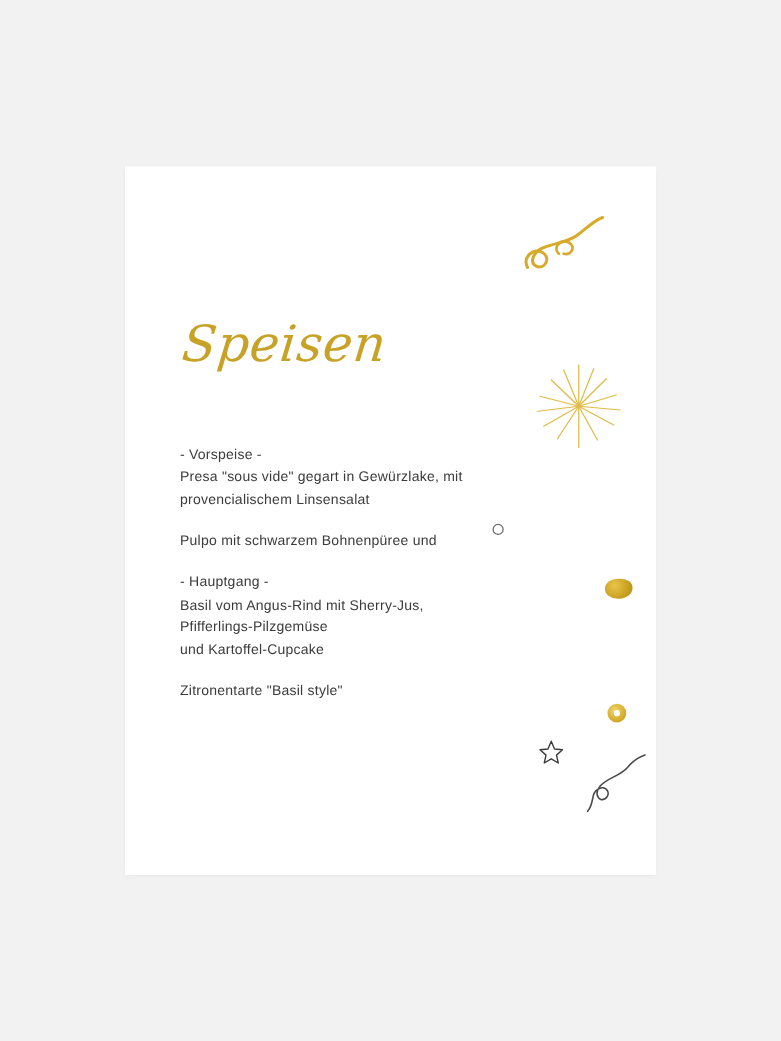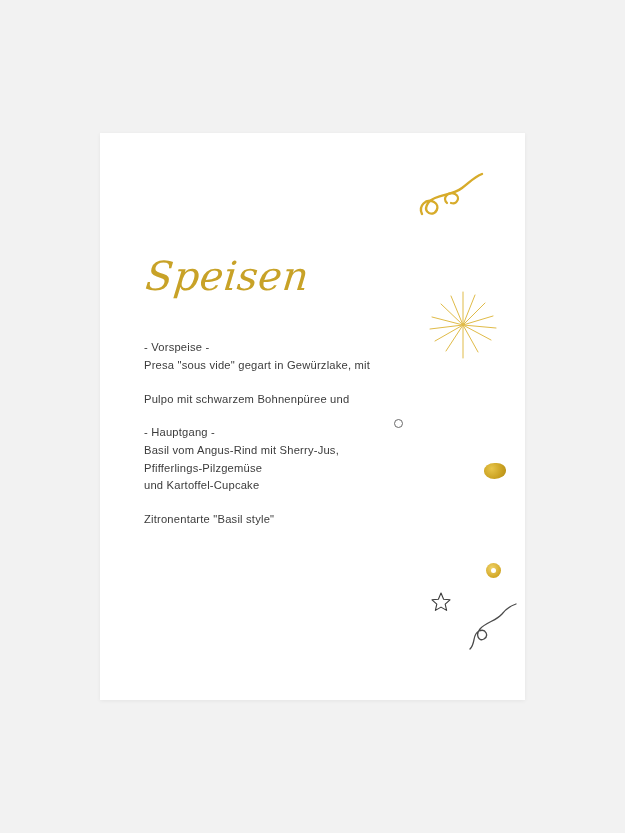--- a/index.html
+++ b/index.html
@@ -35,21 +35,21 @@
     font-family: "DejaVu Serif", serif;
     font-style: italic;
     font-size: 40px;
     color: #c8a227;
     letter-spacing: 0.5px;
     transform: skewX(-6deg);
   }
   .menu {
     position: absolute;
     left: 44px;
-    top: 206px;
+    top: 223px;
     width: 300px;
     color: #3b3b3b;
     font-size: 11.2px;
     line-height: 1.55;
     letter-spacing: 0.2px;
   }
   .course {
     margin-bottom: 16px;
   }
   .course-title {
@@ -120,20 +120,21 @@
 <div class="stage">
   <div class="card">
 
     <div class="title">Speisen</div>
 
     <div class="menu">
 
       <div class="course">
         <div class="course-title">- Vorspeise -</div>
         <div class="course-line">Presa "sous vide" gegart in Gewürzlake, mit</div>
+        <div class="course-line">provencialischem Linsensalat</div>
       </div>
 
       <div class="course">
         <div class="course-line">Pulpo mit schwarzem Bohnenpüree und</div>
       </div>
 
       <div class="course">
         <div class="course-title">- Hauptgang -</div>
         <div class="course-line">Basil vom Angus-Rind mit Sherry-Jus,</div>
         <div class="course-line">Pfifferlings-Pilzgemüse</div>

